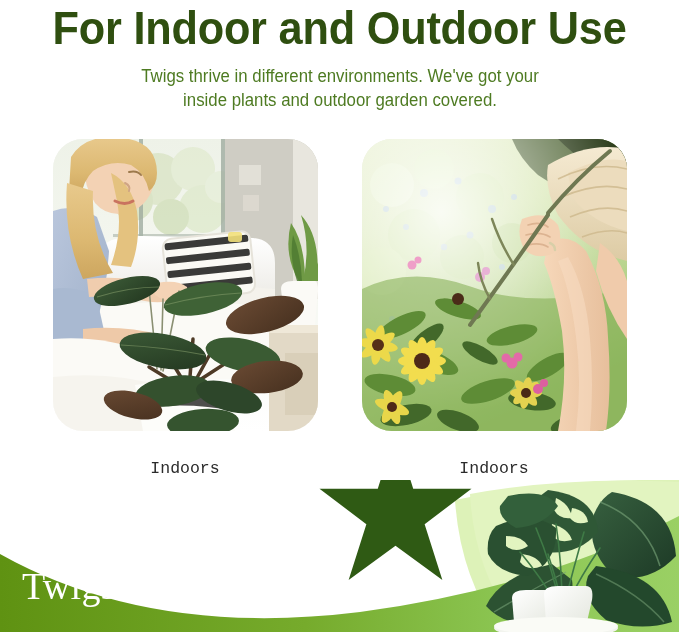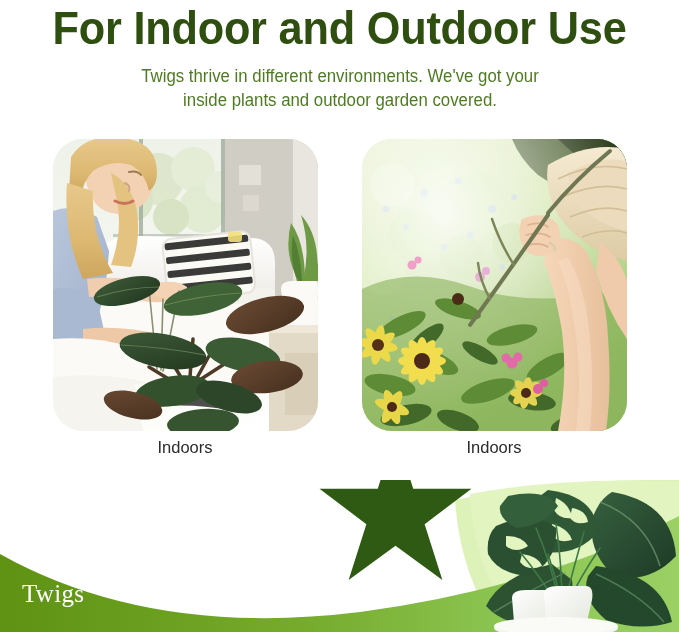--- a/index.html
+++ b/index.html
@@ -60,42 +60,42 @@
   .photo {
     width: 265px;
     height: 292px;
     border-radius: 30px;
     overflow: hidden;
     position: relative;
     background: #f4f4f2;
   }
   .photo svg { display: block; width: 100%; height: 100%; }
   .caption {
-    margin-top: 7px;
+    margin-top: 28px;
     font-size: 16.5px;
     color: #2b2b2b;
-    font-family: Liberation Sans, sans-serif;
+    font-family: Liberation Mono, monospace;
     text-align: right;
   }
 
   
   .footer {
     position: absolute;
     left: 0; bottom: 0;
     width: 679px;
     height: 152px;
     overflow: hidden;
   }
   .footer svg { display: block; width: 679px; height: 152px; }
   .brand {
     position: absolute;
     left: 22px;
     bottom: 24px;
     font-family: "Liberation Serif", serif;
-    font-size: 25px;
+    font-size: 38px;
     color: #ffffff;
     letter-spacing: 0.3px;
   }
   .brand-leaf {
     position: absolute;
     left: 56px;
     bottom: 47px;
     width: 9px;
     height: 9px;
   }

